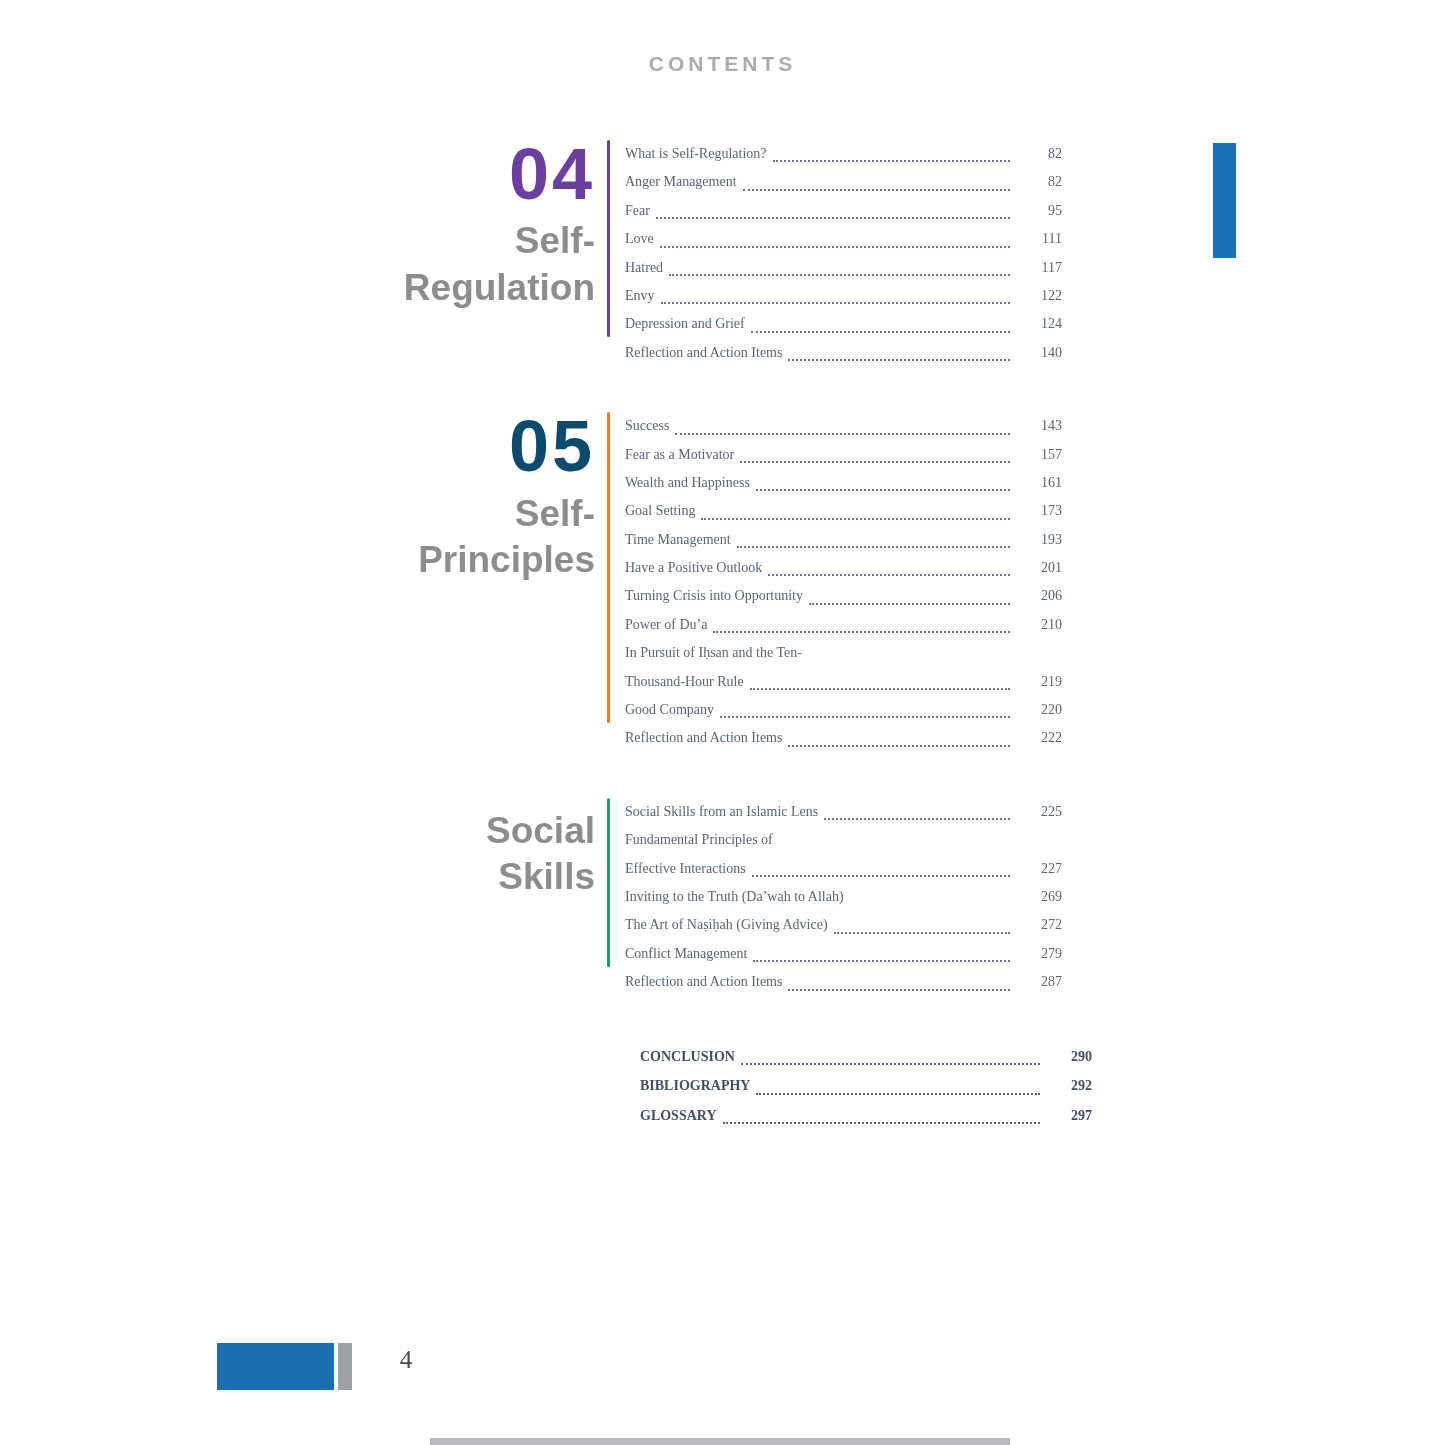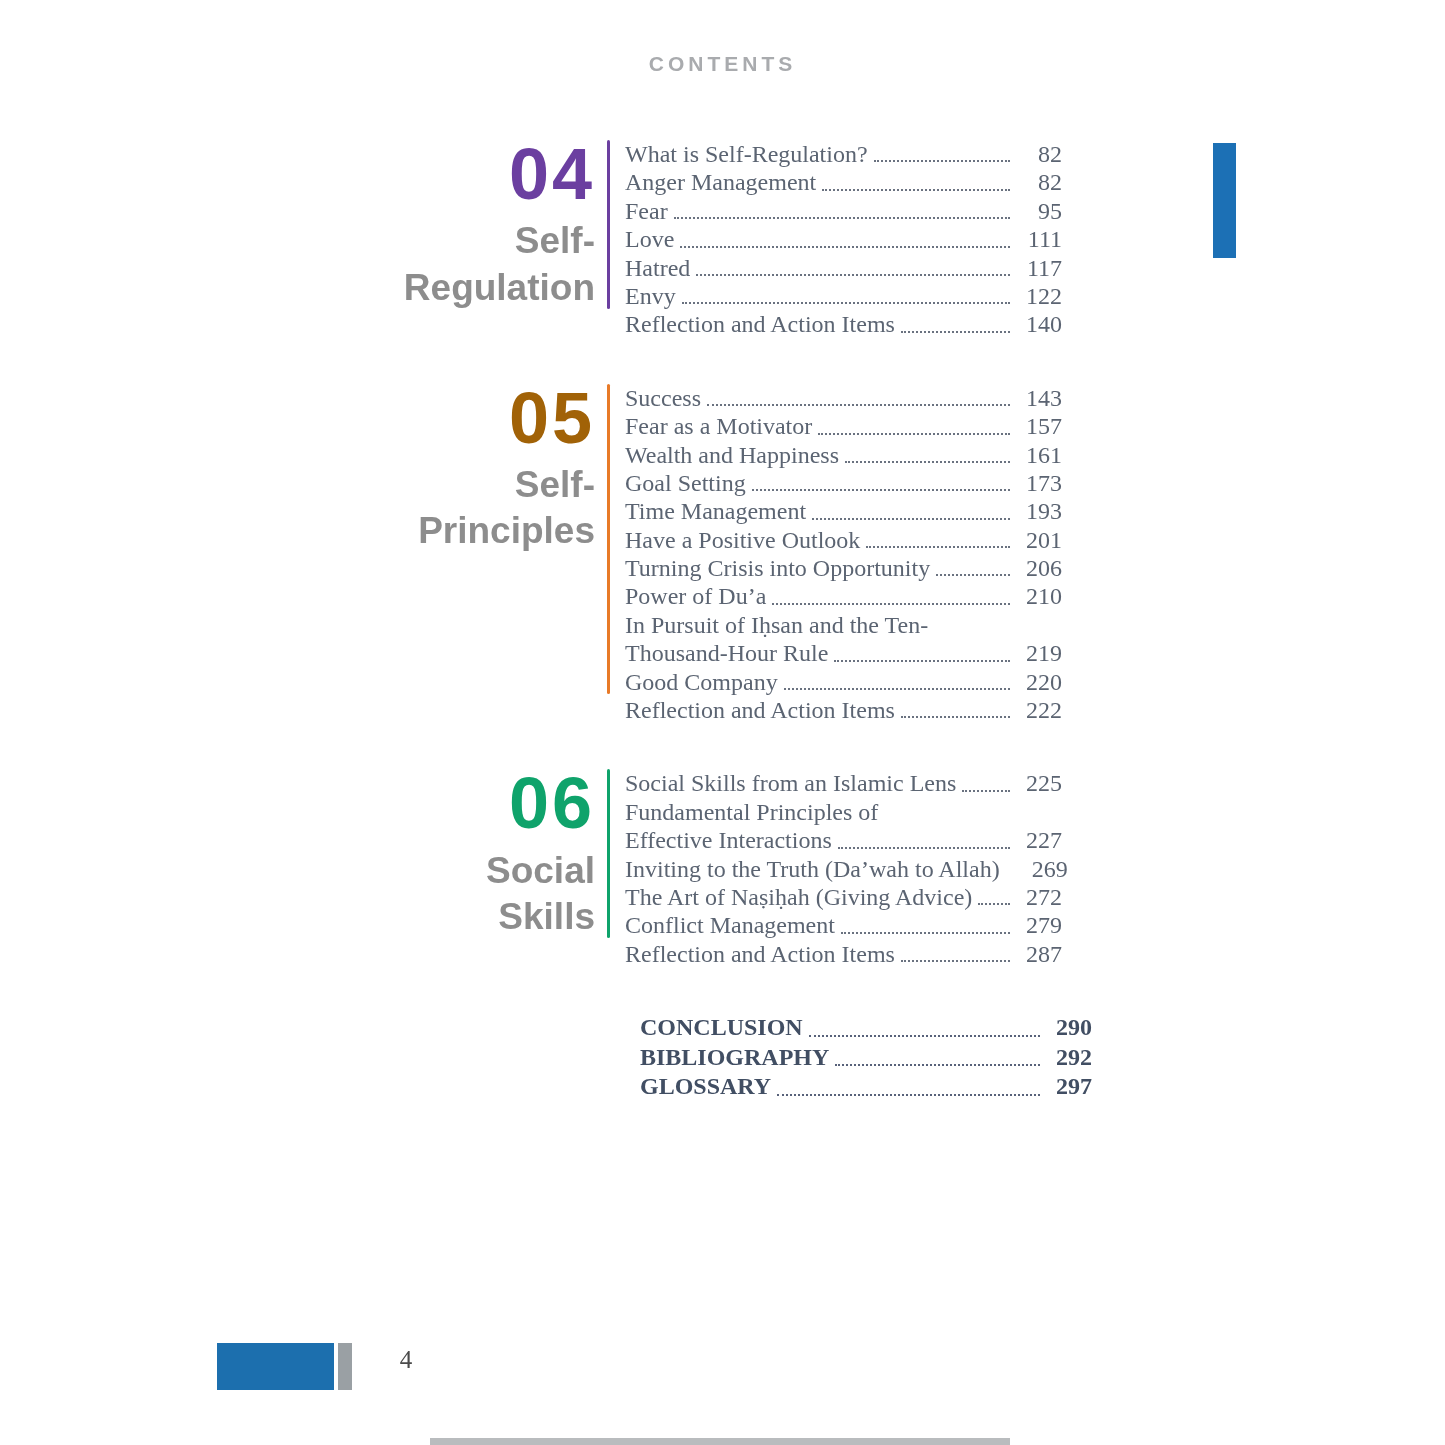--- a/index.html
+++ b/index.html
@@ -17,21 +17,21 @@
 
   .chapter{display:flex;flex-direction:row;margin-bottom:45px;}
   .ch-left{width:355px;text-align:right;padding-right:12px;box-sizing:border-box;
     font-family:"Liberation Sans", sans-serif;}
   .ch-num{font-size:72px;font-weight:700;line-height:0.95;letter-spacing:3px;}
   .ch-title{margin-top:10px;font-size:37px;font-weight:700;color:#8d8d8d;line-height:1.25;}
   .ch-rule{width:3px;border-radius:2px;margin-bottom:30px;}
   .ch-entries{width:452px;padding-left:15px;box-sizing:border-box;}
 
   .toc-row{display:flex;align-items:baseline;line-height:28.4px;height:28.4px;
-    font-size:24px;color:#5b6472;white-space:nowrap;}
+    font-size:14px;color:#5b6472;white-space:nowrap;}
   .toc-text .it{margin-top:27px;}
   .leader{flex:1 1 auto;border-bottom:2px dotted #6a7280;align-self:flex-end;
     margin:0 8px 6px 6px;min-width:10px;}
   .leader.nodots{border-bottom:none;}
   .pagenum{min-width:44px;text-align:right;}
 
   .endmatter{margin-left:373px;width:467px;padding-left:15px;box-sizing:border-box;
     margin-top:32px;}
   .endmatter .toc-row{font-weight:700;color:#414e63;line-height:29.5px;height:29.5px;}
   .endmatter .leader{border-color:#58627a;}
@@ -89,29 +89,34 @@
               <span class="toc-text"><span>Hatred</span></span>
               <span class="leader"></span>
               <span class="pagenum">117</span>
             </div>
             <div class="toc-row">
               <span class="toc-text"><span>Envy</span></span>
               <span class="leader"></span>
               <span class="pagenum">122</span>
             </div>
             <div class="toc-row">
+              <span class="toc-text"><span>Depression and Grief</span></span>
+              <span class="leader"></span>
+              <span class="pagenum">124</span>
+            </div>
+            <div class="toc-row">
               <span class="toc-text"><span>Reflection and Action Items</span></span>
               <span class="leader"></span>
               <span class="pagenum">140</span>
             </div>
           </div>
         </div>
         <div class="chapter">
           <div class="ch-left">
-            <div class="ch-num" style="color: #a16207;">05</div>
+            <div class="ch-num" style="color: #0c4a6e;">05</div>
             <div class="ch-title">
               <div>Self-</div>
               <div>Principles</div>
             </div>
           </div>
           <div class="ch-rule" style="background: rgb(232, 122, 40);"></div>
           <div class="ch-entries">
             <div class="toc-row">
               <span class="toc-text"><span>Success</span></span>
               <span class="leader"></span>
@@ -167,21 +172,20 @@
             </div>
             <div class="toc-row">
               <span class="toc-text"><span>Reflection and Action Items</span></span>
               <span class="leader"></span>
               <span class="pagenum">222</span>
             </div>
           </div>
         </div>
         <div class="chapter">
           <div class="ch-left">
-            <div class="ch-num" style="color: rgb(15, 163, 107);">06</div>
             <div class="ch-title">
               <div>Social</div>
               <div>Skills</div>
             </div>
           </div>
           <div class="ch-rule" style="background: rgb(15, 163, 107);"></div>
           <div class="ch-entries">
             <div class="toc-row">
               <span class="toc-text"><span>Social Skills from an Islamic Lens</span></span>
               <span class="leader"></span>

